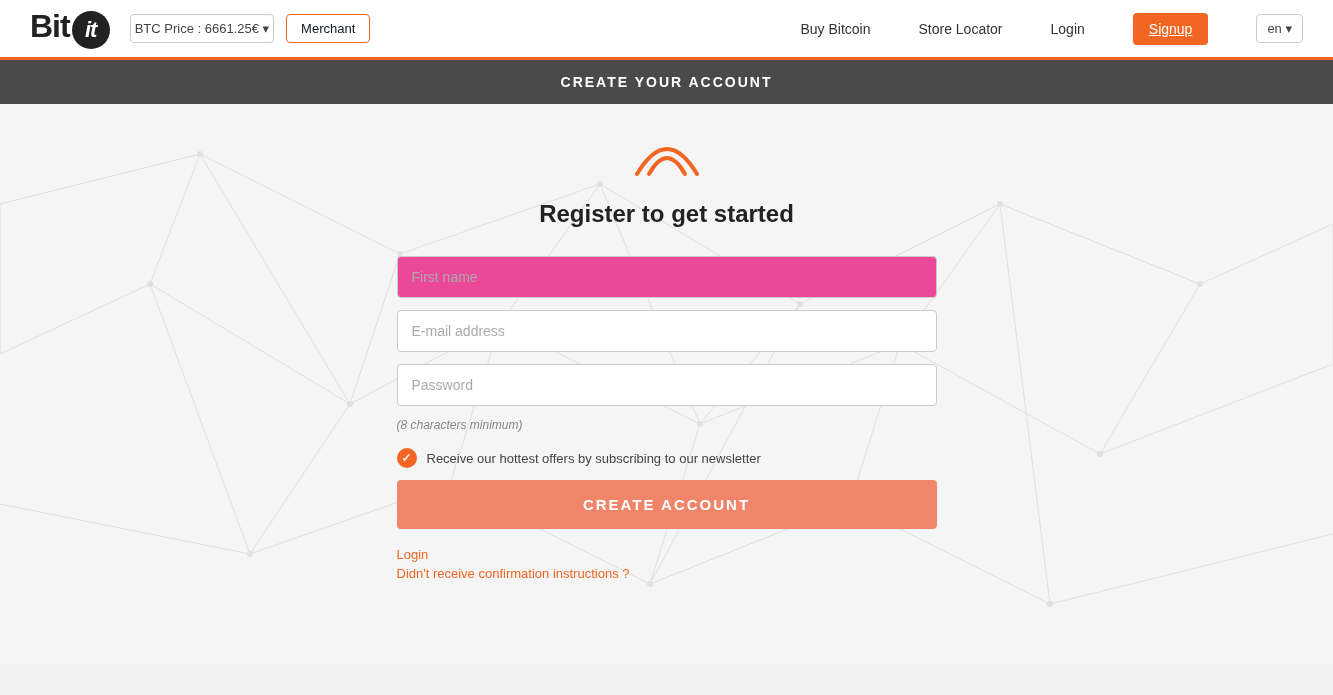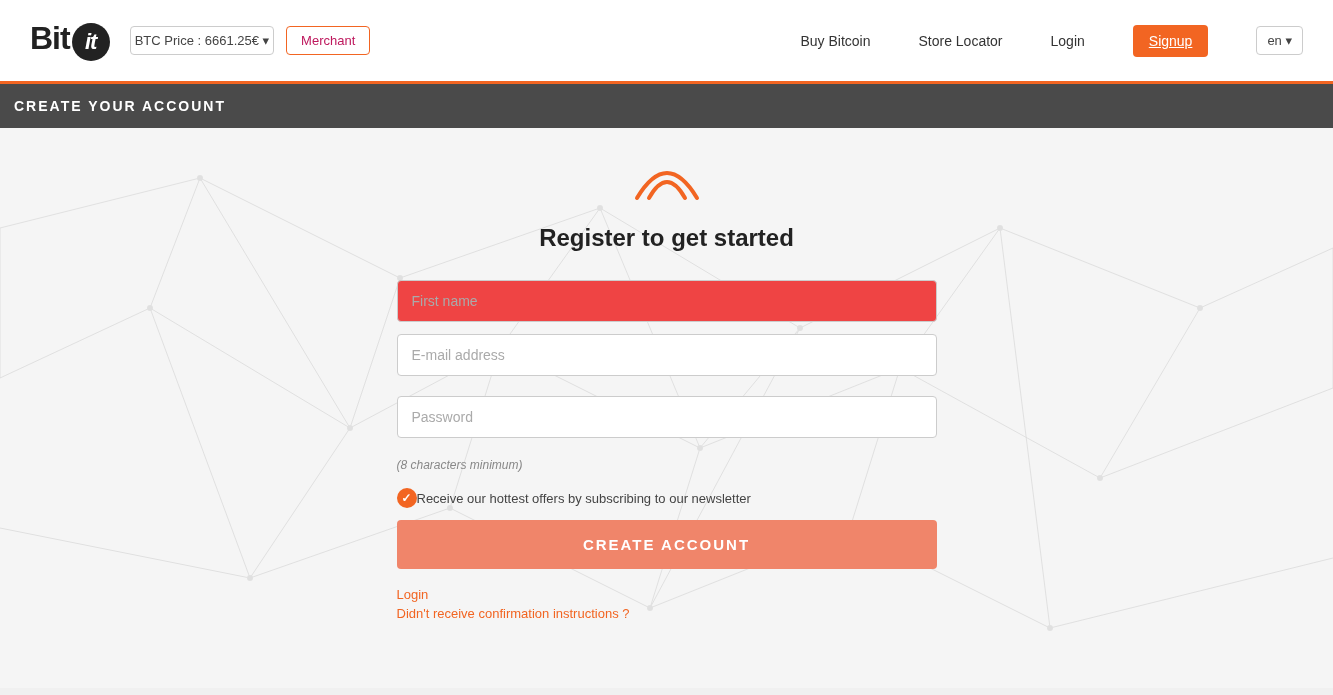--- a/index.html
+++ b/index.html
@@ -2,21 +2,21 @@
 <html><head>
   <meta charset="utf-8">
   <style>
     * { box-sizing: border-box; margin: 0; padding: 0; }
     body { font-family: 'Helvetica Neue', Arial, sans-serif; background: #f0f0f0; min-height: 695px; overflow-x: hidden; }
 
     
     .header {
       background: rgba(255,255,255,0.97);
       border-bottom: 3px solid #f26522;
-      height: 84px;
+      height: 60px;
       display: flex;
       align-items: center;
       padding: 0 30px;
       position: relative;
       z-index: 10;
     }
     .logo {
       display: flex;
       align-items: center;
       margin-right: 20px;
@@ -50,21 +50,21 @@
       background: #fff;
       cursor: pointer;
       margin-right: 12px;
       white-space: nowrap;
     }
     .merchant-btn {
       border: 1px solid #f26522;
       border-radius: 4px;
       padding: 6px 14px;
       font-size: 13px;
-      color: #be185d;
+      color: #0f172a;
       background: #fff;
       cursor: pointer;
     }
     .header-nav {
       margin-left: auto;
       display: flex;
       align-items: center;
       gap: 48px;
     }
     .nav-link {
@@ -90,21 +90,21 @@
       font-size: 13px;
       color: #444;
       background: #fff;
       cursor: pointer;
     }
 
     
     .sub-header {
       background: #4a4a4a;
       color: #fff;
-      text-align: left;
+      text-align: center;
       padding: 14px;
       font-size: 14px;
       font-weight: 600;
       letter-spacing: 2px;
       text-transform: uppercase;
     }
 
     
     .main-content {
       position: relative;
@@ -155,55 +155,55 @@
       width: 100%;
       margin-bottom: 12px;
     }
     .form-input {
       flex: 1;
       border: 1px solid #ccc;
       border-radius: 4px;
       padding: 12px 14px;
       font-size: 14px;
       color: #333;
-      background: #ef4444;
+      background: #ec4899;
       outline: none;
       width: 100%;
     }
     .form-input::placeholder {
       color: #aaa;
     }
     .form-input-full {
       width: 100%;
       border: 1px solid #ccc;
       border-radius: 4px;
       padding: 12px 14px;
       font-size: 14px;
       color: #333;
       background: #fff;
       outline: none;
-      margin-bottom: 20px;
+      margin-bottom: 12px;
     }
     .form-input-full::placeholder {
       color: #aaa;
     }
 
     .password-hint {
       font-size: 12px;
       color: #888;
       margin-bottom: 16px;
       align-self: flex-start;
       font-style: italic;
     }
 
     
     .checkbox-row {
       display: flex;
       align-items: center;
-      gap: 0;
+      gap: 10px;
       width: 100%;
       margin-bottom: 10px;
       font-size: 13px;
       color: #444;
     }
     .checkbox-row a {
       color: #f26522;
       text-decoration: none;
     }
     .checkbox-checked {

